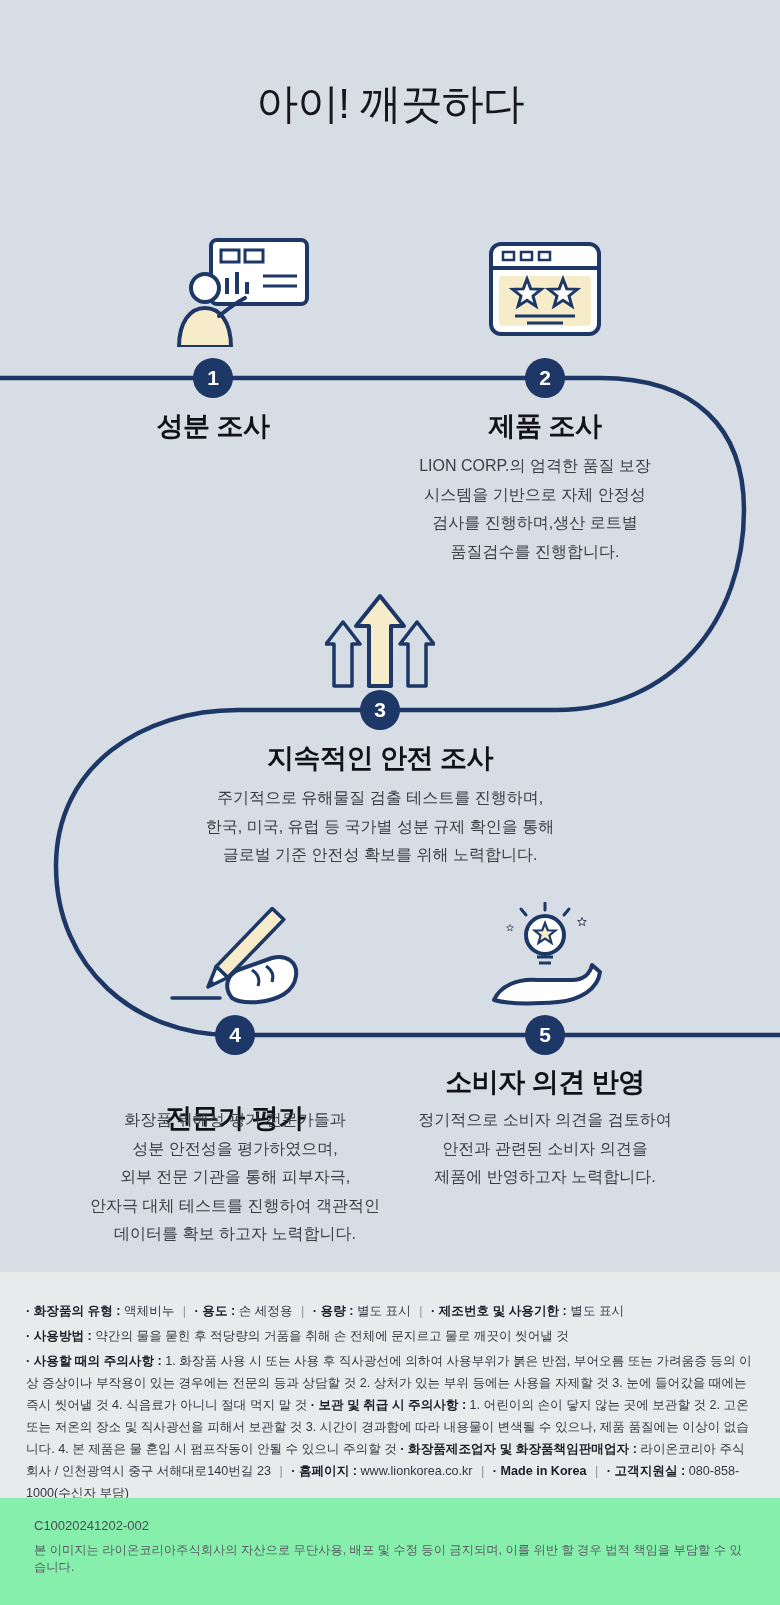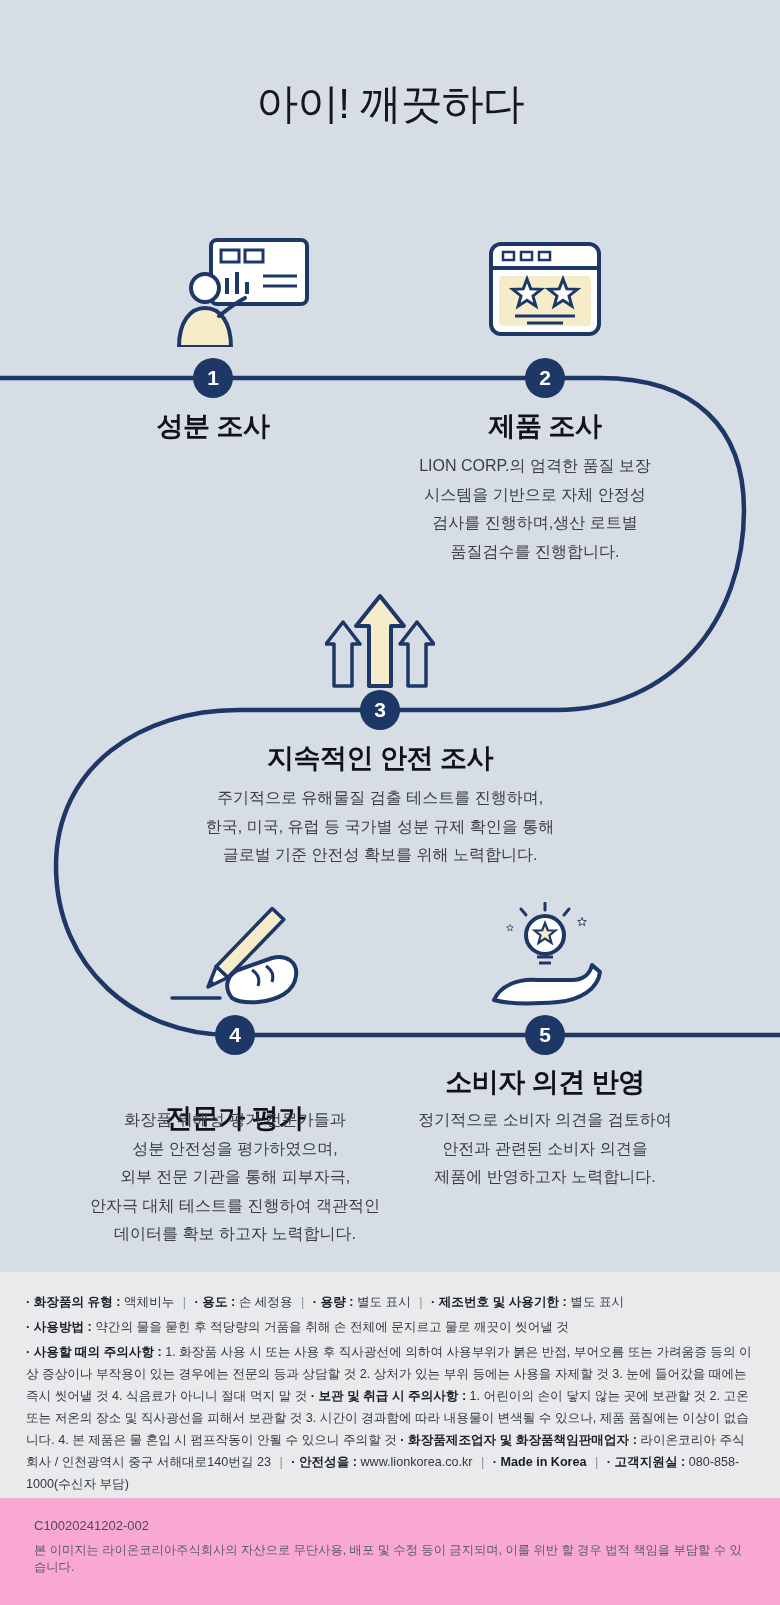--- a/index.html
+++ b/index.html
@@ -13,27 +13,27 @@
   .title-main{position:absolute;top:134px;left:0;width:780px;text-align:center;
               font-size:57px;font-weight:800;color:#0b0d13;letter-spacing:-2px;}
   .num{position:absolute;width:40px;height:40px;margin:-20px 0 0 -20px;border-radius:50%;
        background:#1d3766;color:#fff;font-size:21px;font-weight:700;
        display:flex;align-items:center;justify-content:center;}
   .stitle{position:absolute;transform:translateX(-50%);font-size:27px;font-weight:800;
           color:#0f1218;white-space:nowrap;letter-spacing:-0.5px;}
   .sbody{position:absolute;transform:translateX(-50%);font-size:16px;line-height:28.5px;
          color:#3a3d44;text-align:center;white-space:pre-line;width:max-content;max-width:480px;}
   .info-bg{position:absolute;top:1272px;left:0;width:780px;height:226px;background:#e8eaec;
-           box-sizing:border-box;padding:19px 26px;}
+           box-sizing:border-box;padding:28px 26px;}
   .iline{margin:0 0 2px 0;font-size:12.6px;line-height:23px;color:#33363e;}
   .ipara{margin:2px 0 0 0;font-size:12.6px;line-height:22px;color:#33363e;}
   .iline b,.ipara b{color:#1b1e26;font-weight:700;}
   .isep{color:#8d939b;padding:0 5px;}
   .inotice{margin:7px 0 0 0;font-size:13.2px;font-weight:700;color:#14171e;}
-  .footer{position:absolute;top:1498px;left:0;width:780px;height:107px;background:#f9a8d4;
+  .footer{position:absolute;top:1498px;left:0;width:780px;height:107px;background:#86efac;
           box-sizing:border-box;padding:20px 34px;}
   .fcode{font-size:13px;color:#4b4e55;margin:0 0 9px 0;}
   .fnote{font-size:12.3px;color:#5a5d63;margin:0;}
 </style>
 </head>
 <body>
 
 <div class="canvas">
 
   <div class="main-bg"></div>
@@ -157,21 +157,21 @@
       <span>약간의 물을 묻힌 후 적당량의 거품을 취해 손 전체에 문지르고 물로 깨끗이 씻어낼 것</span>
     </p>
     <p class="ipara">
       <b>· 사용할 때의 주의사항 :</b>
       <span>1. 화장품 사용 시 또는 사용 후 직사광선에 의하여 사용부위가 붉은 반점, 부어오름 또는 가려움증 등의 이상 증상이나 부작용이 있는 경우에는 전문의 등과 상담할 것 2. 상처가 있는 부위 등에는 사용을 자제할 것 3. 눈에 들어갔을 때에는 즉시 씻어낼 것 4. 식음료가 아니니 절대 먹지 말 것</span>
       <b>· 보관 및 취급 시 주의사항 :</b>
       <span>1. 어린이의 손이 닿지 않는 곳에 보관할 것 2. 고온 또는 저온의 장소 및 직사광선을 피해서 보관할 것 3. 시간이 경과함에 따라 내용물이 변색될 수 있으나, 제품 품질에는 이상이 없습니다. 4. 본 제품은 물 혼입 시 펌프작동이 안될 수 있으니 주의할 것</span>
       <b>· 화장품제조업자 및 화장품책임판매업자 :</b>
       <span>라이온코리아 주식회사 / 인천광역시 중구 서해대로140번길 23</span>
       <span class="isep">|</span>
-      <b>· 안전성을 :</b>
+      <b>· 홈페이지 :</b>
       <span>www.lionkorea.co.kr</span>
       <span class="isep">|</span>
       <b>· Made in Korea</b>
       <span class="isep">|</span>
       <b>· 고객지원실 :</b>
       <span>080-858-1000(수신자 부담)</span>
     </p>
     <p class="inotice">※ 본 제품은 공정거래위원회 고시 소비자분쟁해결기준에 의거 보상 받을 수 있습니다.</p>
   </div>
 

